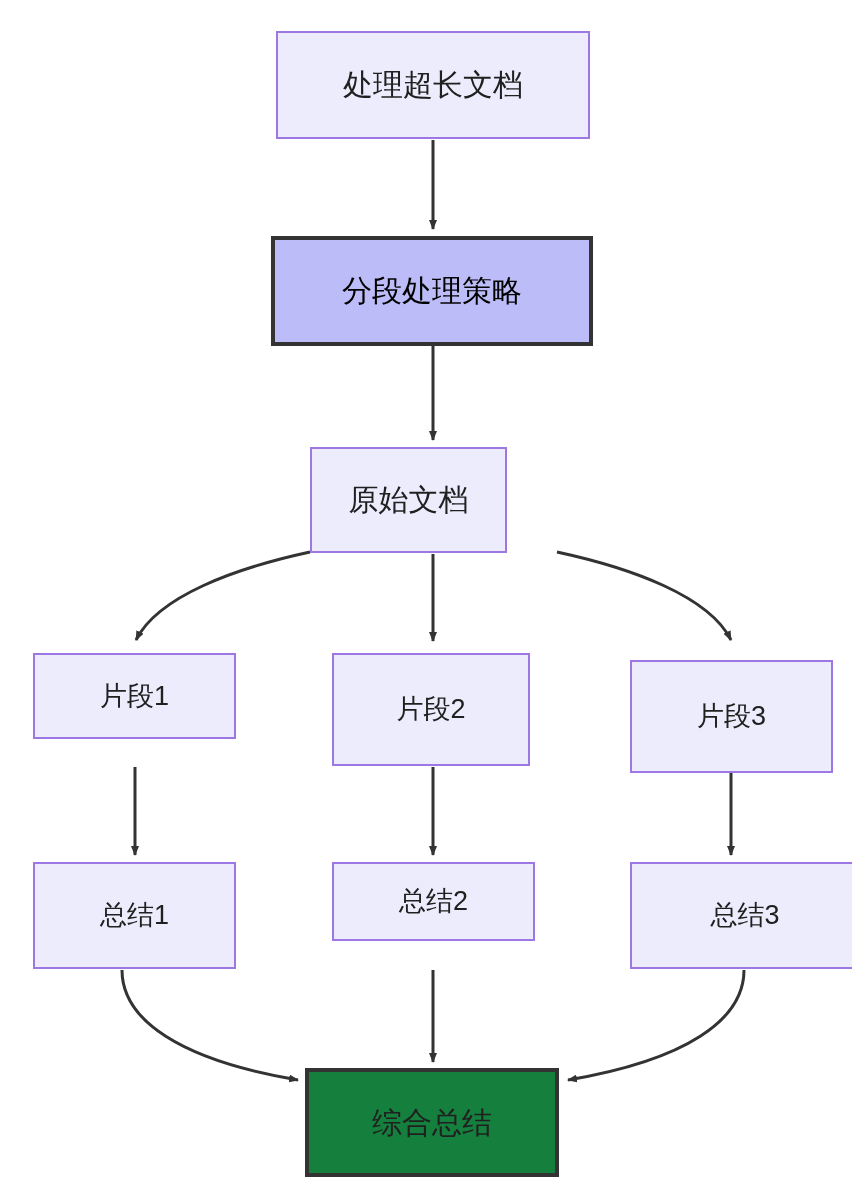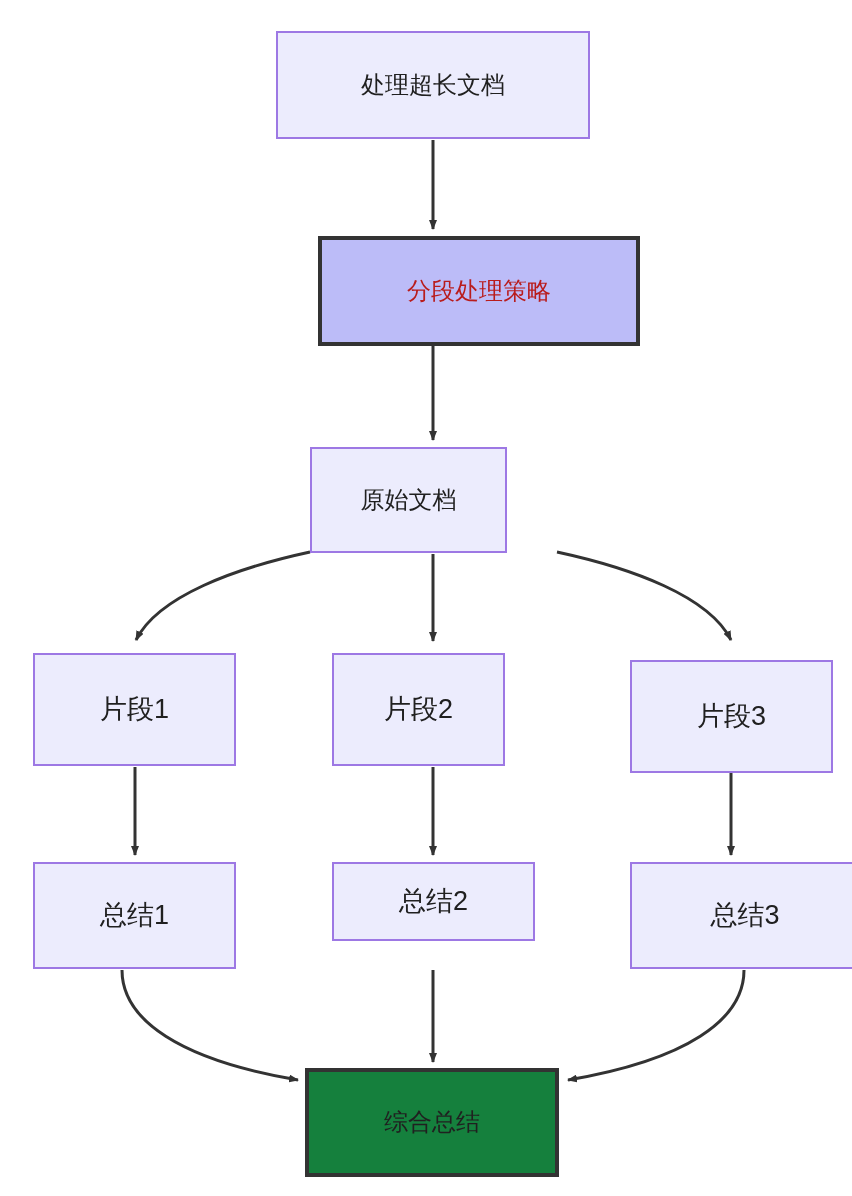--- a/index.html
+++ b/index.html
@@ -44,30 +44,29 @@
   
   .node.style-light {
     background: #ececfd;
     border: 2px solid #9d78e4;
     color: #202020;
   }
   
   .node.style-accent {
     background: #bcbcf8;
     border: 4px solid #333333;
-    color: #b91c1c;
-    margin-left: 47px;
+    color: #000000;
   }
   
   .node.style-green {
     background: #15803d;
     border: 4px solid #333333;
     color: #202020;
   }
-  .fs-28 { font-size: 24px; }
+  .fs-28 { font-size: 30px; }
   .fs-27 { font-size: 27px; }
 </style>
 </head>
 <body>
 
 <div id="diagram">
 
   <svg class="edge-layer" viewBox="0 0 852 1196" width="852" height="1196" xmlns="http://www.w3.org/2000/svg">
     <defs>
       <marker id="arrowhead" markerWidth="10" markerHeight="8" refX="9" refY="4" orient="auto" markerUnits="userSpaceOnUse">
@@ -103,25 +102,25 @@
   </div>
 
   <div class="node style-accent" style="left:271px; top:236px; width:322px; height:110px;">
     <span class="node-label fs-28">分段处理策略</span>
   </div>
 
   <div class="node style-light" style="left:310px; top:447px; width:197px; height:106px;text-align:right;">
     <span class="node-label fs-28">原始文档</span>
   </div>
 
-  <div class="node style-light" style="left:33px; top:653px; width:203px; height:113px;">
+  <div class="node style-light" style="left:33px; top:653px; width:203px; height:86px;">
     <span class="node-label fs-27">片段1</span>
   </div>
 
-  <div class="node style-light" style="left:332px; top:653px; width:173px; height:113px;">
+  <div class="node style-light" style="left:332px; top:653px; width:198px; height:113px;">
     <span class="node-label fs-27">片段2</span>
   </div>
 
   <div class="node style-light" style="left:630px; top:660px; width:203px; height:113px;">
     <span class="node-label fs-27">片段3</span>
   </div>
 
   <div class="node style-light" style="left:33px; top:862px; width:203px; height:107px;align-items:center;">
     <span class="node-label fs-27">总结1</span>
   </div>

